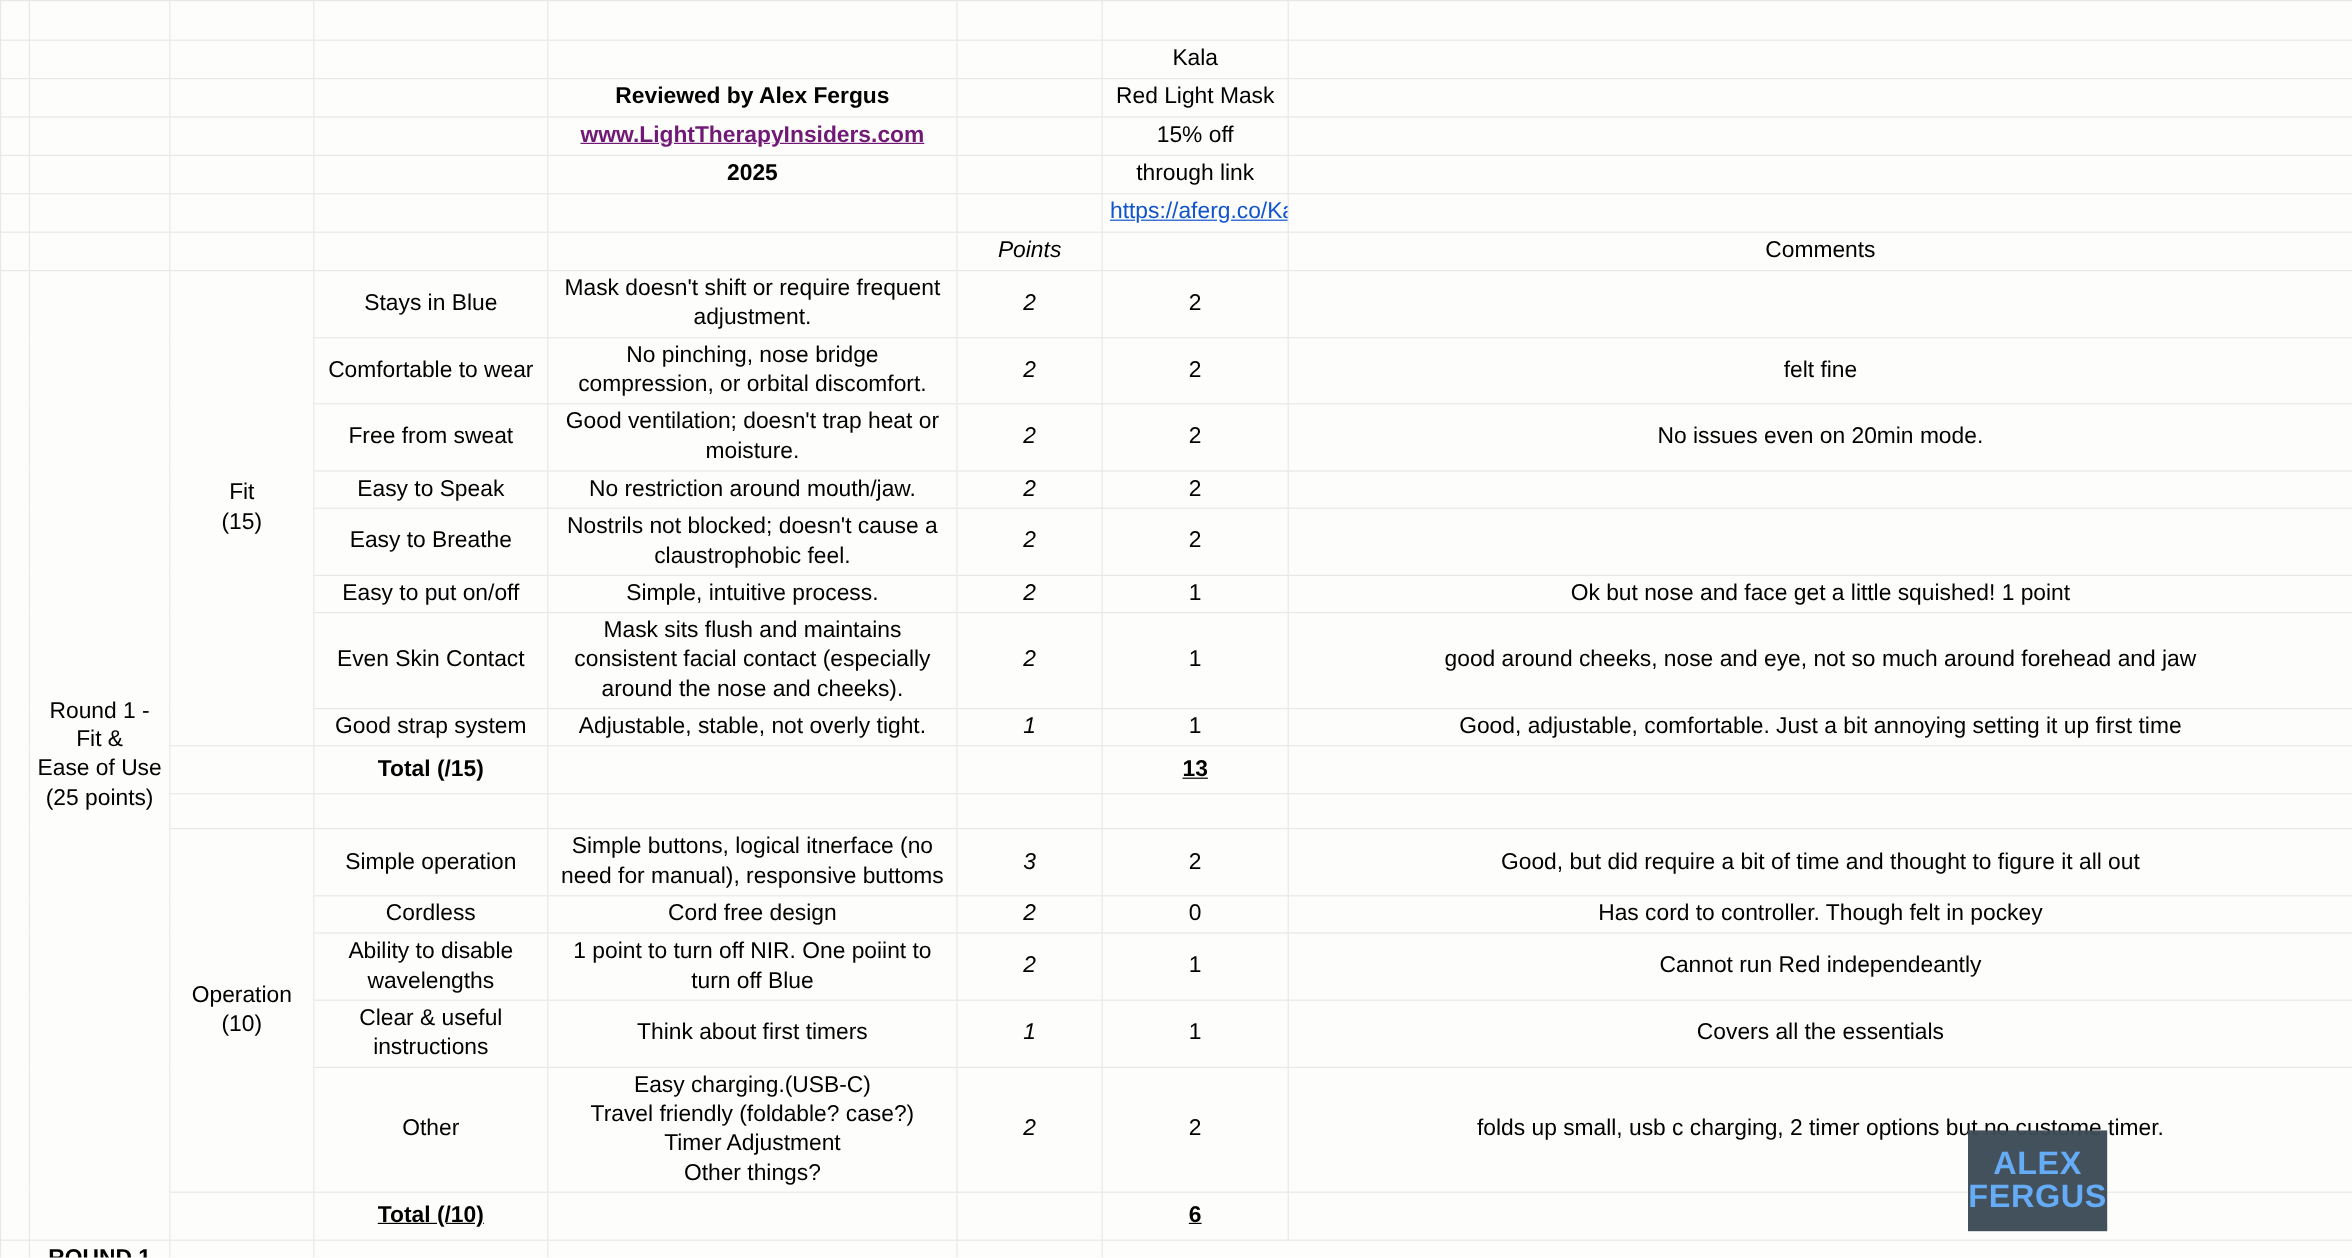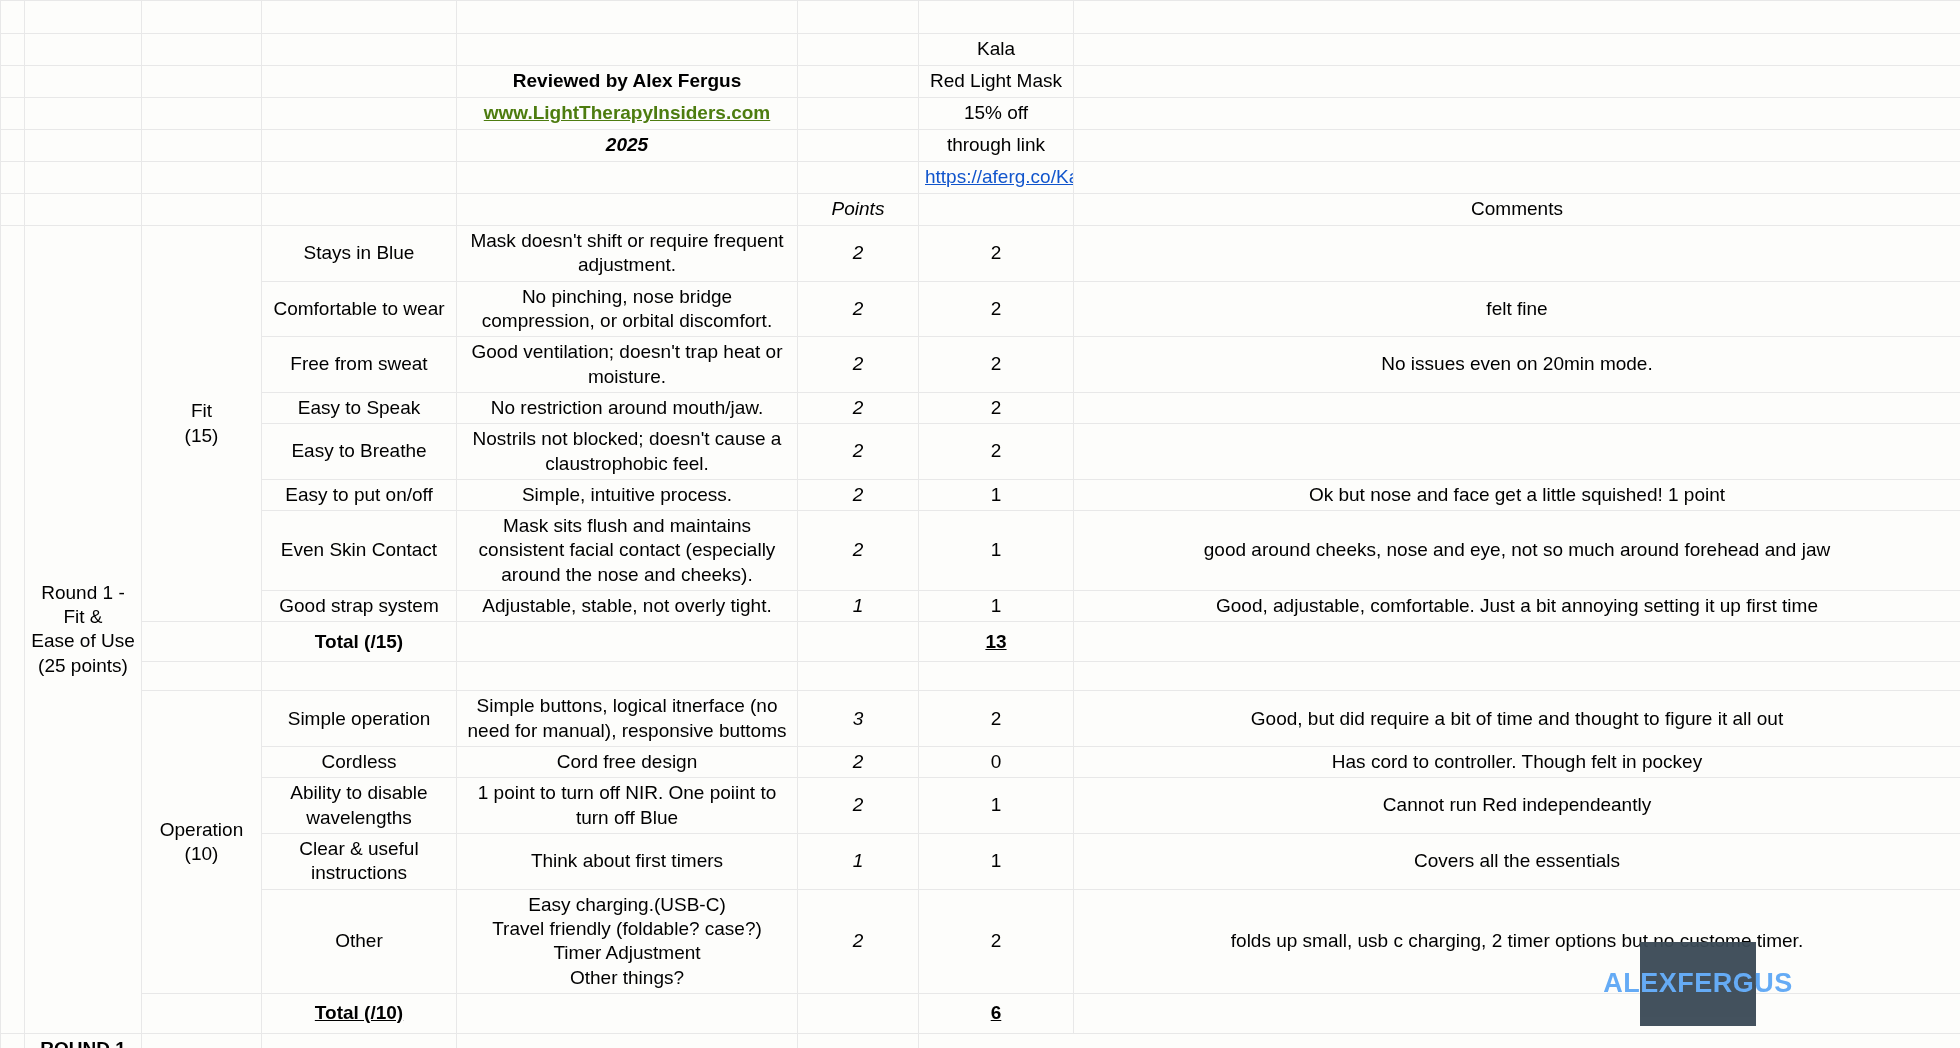--- a/index.html
+++ b/index.html
@@ -58,28 +58,27 @@
     font-size: 21px;
     border-color: #ececec;
   }
   td.hdr-link {
     border-color: #ececec;
   }
   td.hdr-year {
     font-weight: bold;
     font-size: 21px;
     border-color: #ececec;
-    font-style: italic;
   }
   td.prod {
     border-color: #ececec;
     font-size: 20px;
   }
   a.link {
-    color: #4d7c0f;
+    color: #701a75;
     text-decoration: underline;
     font-weight: bold;
   }
   a.plainlink {
     color: #1155cc;
     text-decoration: underline;
     font-weight: normal;
   }
   td.points-hdr {
     font-style: italic;
@@ -122,21 +121,21 @@
 
   
   #watermark {
     position: absolute;
     right: 28px;
     bottom: 22px;
     width: 116px;
     height: 84px;
     background: #3c4b57;
     display: flex;
-    flex-direction: row;
+    flex-direction: column;
     align-items: center;
     justify-content: center;
     opacity: 0.96;
   }
   #watermark span {
     color: #5fa8f5;
     font-weight: bold;
     font-size: 27px;
     letter-spacing: 0.5px;
     line-height: 1.02;

